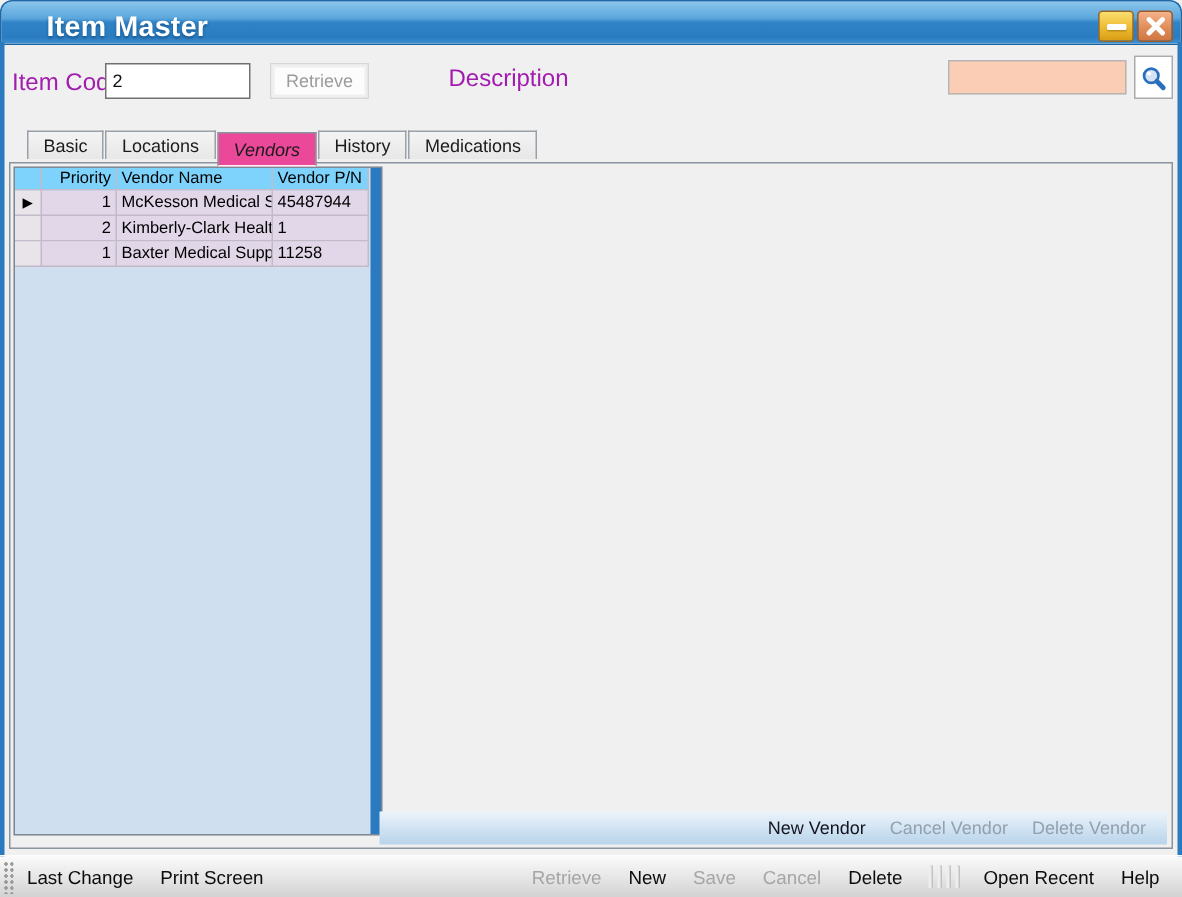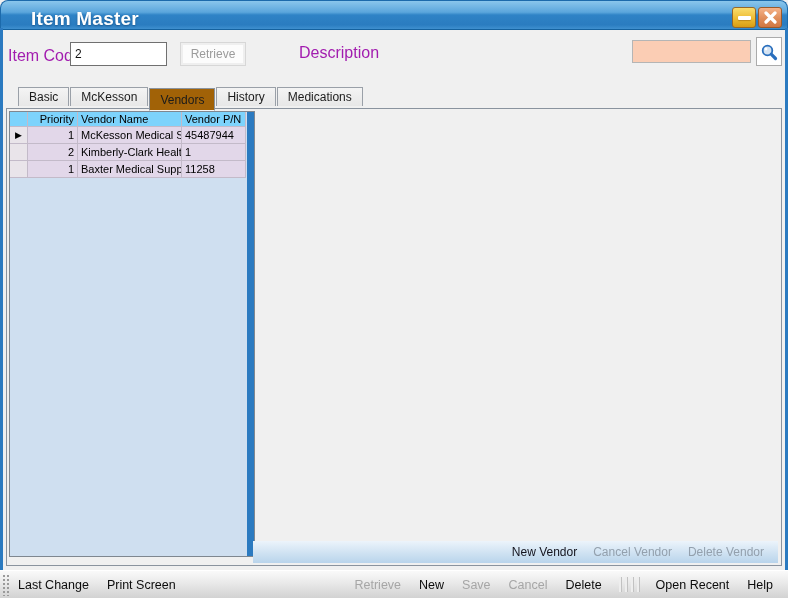--- a/index.html
+++ b/index.html
@@ -31,22 +31,22 @@
   .desc-area { position:absolute; left:326px; top:37px; width:298px; height:64px; border:1px solid #707070;
     background:#fff; resize:none; font-family:"Liberation Sans",sans-serif; font-size:12px; padding:2px 4px; outline:none; }
   .lookup { left:632px; top:40px; width:119px; height:23px; background:#fbcdb4; border:1px solid #b5b5b5; }
   .btn-search { position:absolute; left:756px; top:37px; width:26px; height:29px; background:#fff;
     border:1px solid #ababab; display:flex; align-items:center; justify-content:center; cursor:pointer; }
 
   
   .tabs { position:absolute; left:18px; top:87px; height:21px; display:flex; align-items:flex-start; z-index:3; }
   .tab { height:19px; padding:0 10px; font-size:12px; color:#1b1b1b; background:linear-gradient(#f4f4f4,#e7e7e7);
     border:1px solid #9aa0a8; border-bottom:none; margin-right:1px; display:flex; align-items:center; cursor:pointer; }
-  .tab.active { height:23px; background:#a16207; border:1px solid #8a939e; border-bottom:1px solid #f5f5f5;
-    position:relative; top:1px; z-index:4; }
+  .tab.active { height:23px; background:#ec4899; border:1px solid #8a939e; border-bottom:1px solid #f5f5f5;
+    position:relative; top:1px; z-index:4;font-style:italic; }
   .tabpage { position:absolute; left:6px; top:108px; width:776px; height:458px; background:#f0f0f0;
     border:1px solid #8a939e; z-index:2; }
 
   
   .grid { position:absolute; left:2px; top:2px; width:246px; height:446px; background:#cfdff0;
     border:1px solid #7f8790; }
   .grid-inner { position:absolute; left:0; top:0; right:7px; bottom:0; overflow:hidden; }
   .scroll-strip { position:absolute; right:0; top:0; width:7px; bottom:0; background:#2b7ac0; cursor:pointer; }
   .grow { display:flex; height:17px; font-size:11px; color:#000; }
   .grow.head { height:15px; }
@@ -125,21 +125,21 @@
       <circle cx="6" cy="6" r="1.4" fill="#ffffff" stroke="none"></circle>
       <line x1="11.2" y1="11.2" x2="15.5" y2="15.5" stroke="#2a6fbd" stroke-width="3.2" stroke-linecap="round"></line>
     </svg>
   </button>
 
   <div class="tabs">
     <div class="tab">
         <span>Basic</span>
       </div>
     <div class="tab">
-        <span>McKesson</span>
+        <span>Locations</span>
       </div>
     <div class="tab active">
         <span>Vendors</span>
       </div>
     <div class="tab">
         <span>History</span>
       </div>
     <div class="tab">
         <span>Medications</span>
       </div>

